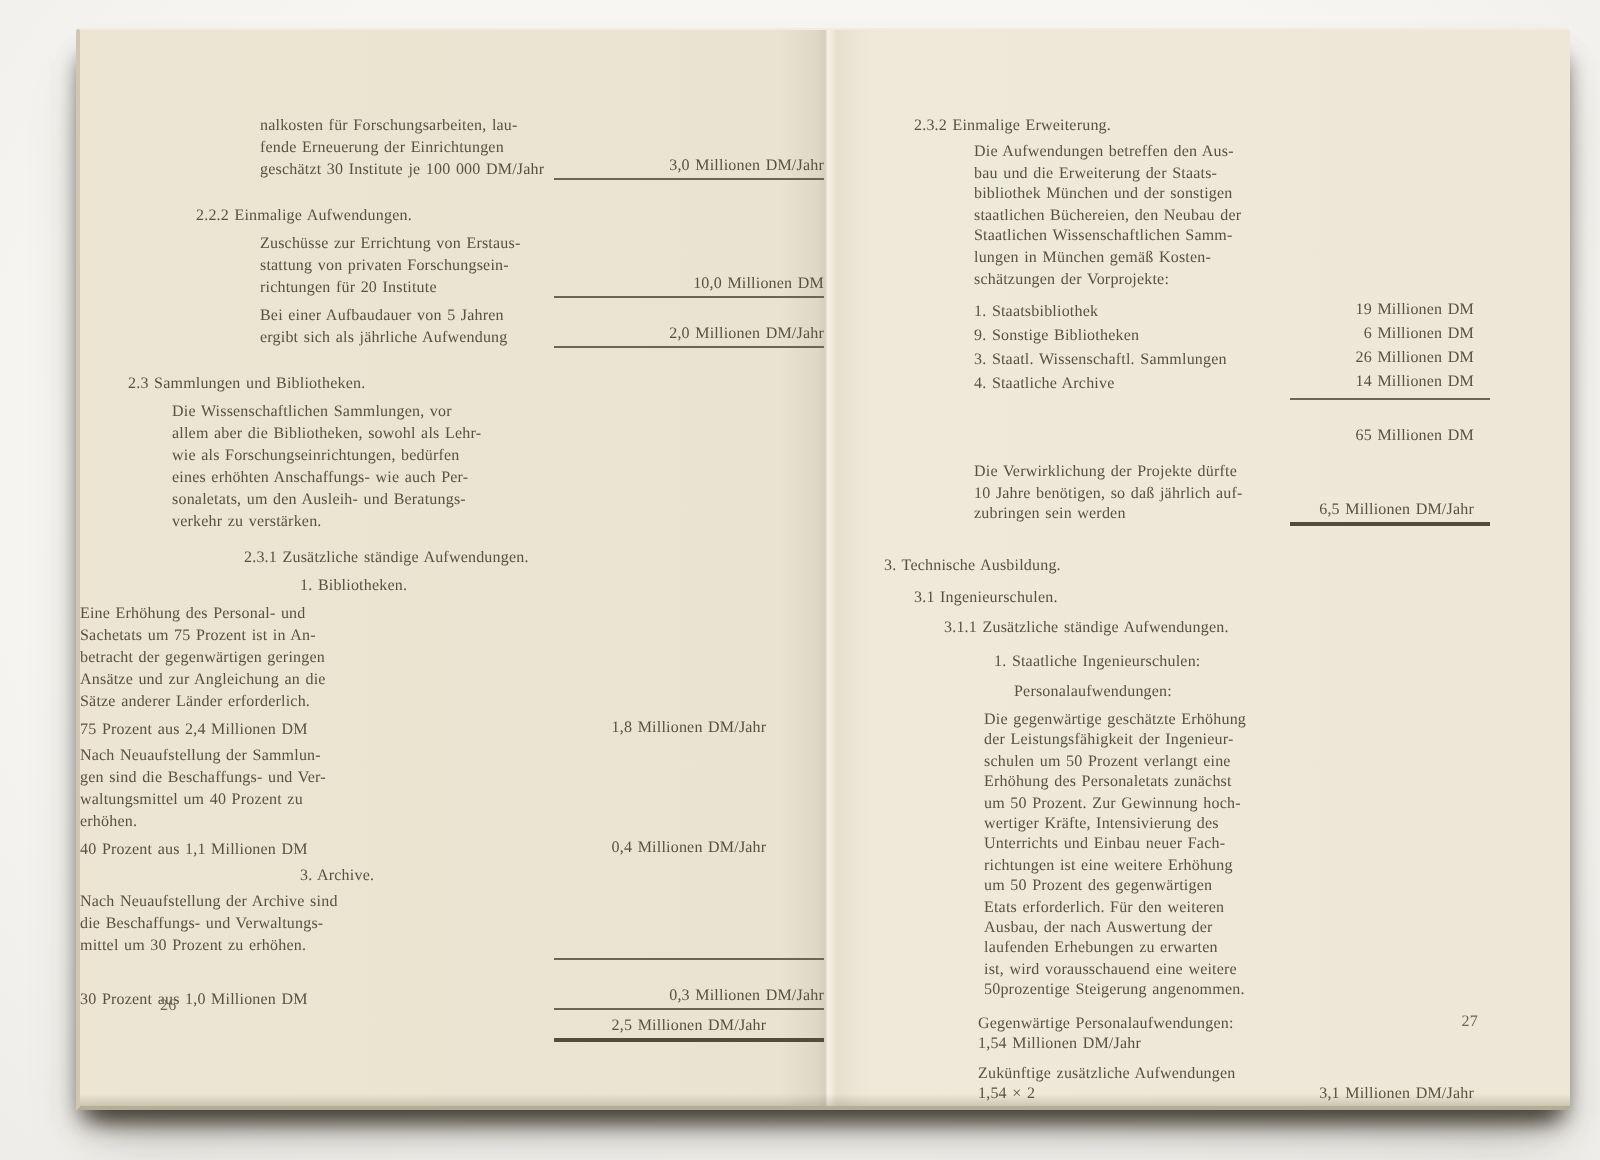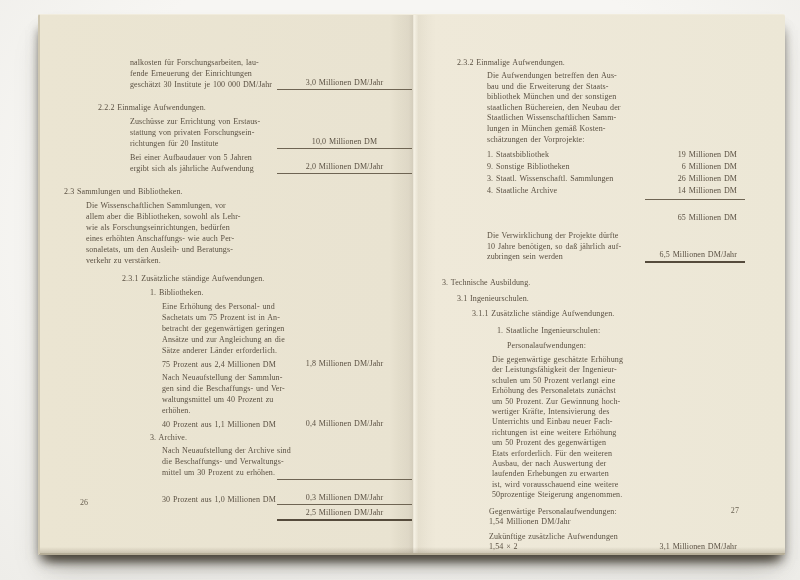--- a/index.html
+++ b/index.html
@@ -50,43 +50,43 @@
     letter-spacing:0.1px;word-spacing:0.08em;
   }
   .page-l{left:0;width:372px;}
   .page-r{left:372px;width:373px;}
   .pre{white-space:pre-line;}
   .row{display:flex;align-items:flex-end;}
   .row .sp{flex:1;}
   
   .amt{margin-left:auto;width:135px;min-width:135px;text-align:center;
        padding-bottom:1px;}
-  .u{border-bottom:1px solid #6e6453;}
+  .u{border-bottom:1px solid #6e6453;text-align:right;}
   .uu{border-bottom:2px solid #554b3c;}
   .ut{border-top:1px solid #6e6453;padding-top:12px;}
   
   .amt2{margin-left:auto;width:100px;min-width:100px;text-align:right;
         margin-right:40px;padding-bottom:1px;padding-right:8px;box-sizing:border-box;}
   .lh10{line-height:10.4px;}
   .lh105{line-height:10.6px;}
   
   .L24{margin-left:24px}.L46{margin-left:46px}.L58{margin-left:58px}
   .L82{margin-left:82px}.L90{margin-left:90px}.L110{margin-left:110px}
-  .L122{margin-left:122px}
+  .L122{}
   
   .R30{margin-left:30px}.R45{margin-left:45px}.R60{margin-left:60px}
   .R75{margin-left:75px}.R77{margin-left:77px}.R80{margin-left:80px}
   .R85{margin-left:85px}.R95{margin-left:95px}
   .mt1{margin-top:1px}.mt2{margin-top:2px}.mt3{margin-top:3px}
   .mt4{margin-top:4px}.mt5{margin-top:5px}.mt6{margin-top:6px}
   .mt7{margin-top:7px}.mt12{margin-top:12px}.mt14{margin-top:14px}
   .pn{position:absolute;font-size:8px;color:#6b6253;}
   .pn-l{left:40px;top:482px;}
   .pn-r{right:46px;top:490px;}
-  .listrow{display:flex;align-items:flex-start;line-height:11px;}
+  .listrow{display:flex;align-items:center;line-height:11px;}
 </style>
 </head>
 <body>
 
 <div class="photo">
   <div class="book">
     <div class="spine"></div>
 
     <div class="page page-l">
       <div class="row">
@@ -151,21 +151,21 @@
       </div>
       <div class="row mt2">
         <div class="sp"></div>
         <div class="amt uu">2,5 Millionen DM/Jahr</div>
       </div>
 
       <div class="pn pn-l">26</div>
     </div>
 
     <div class="page page-r">
-      <div class="R45">2.3.2 Einmalige Aufwendungen.</div>
+      <div class="R45">2.3.2 Einmalige Erweiterung.</div>
       <div class="pre R75 mt3 lh105">Die Aufwendungen betreffen den Aus-
 bau und die Erweiterung der Staats-
 bibliothek München und der sonstigen
 staatlichen Büchereien, den Neubau der
 Staatlichen Wissenschaftlichen Samm-
 lungen in München gemäß Kosten-
 schätzungen der Vorprojekte:</div>
 
       <div class="listrow mt4">
         <div class="R75">1. Staatsbibliothek</div>

